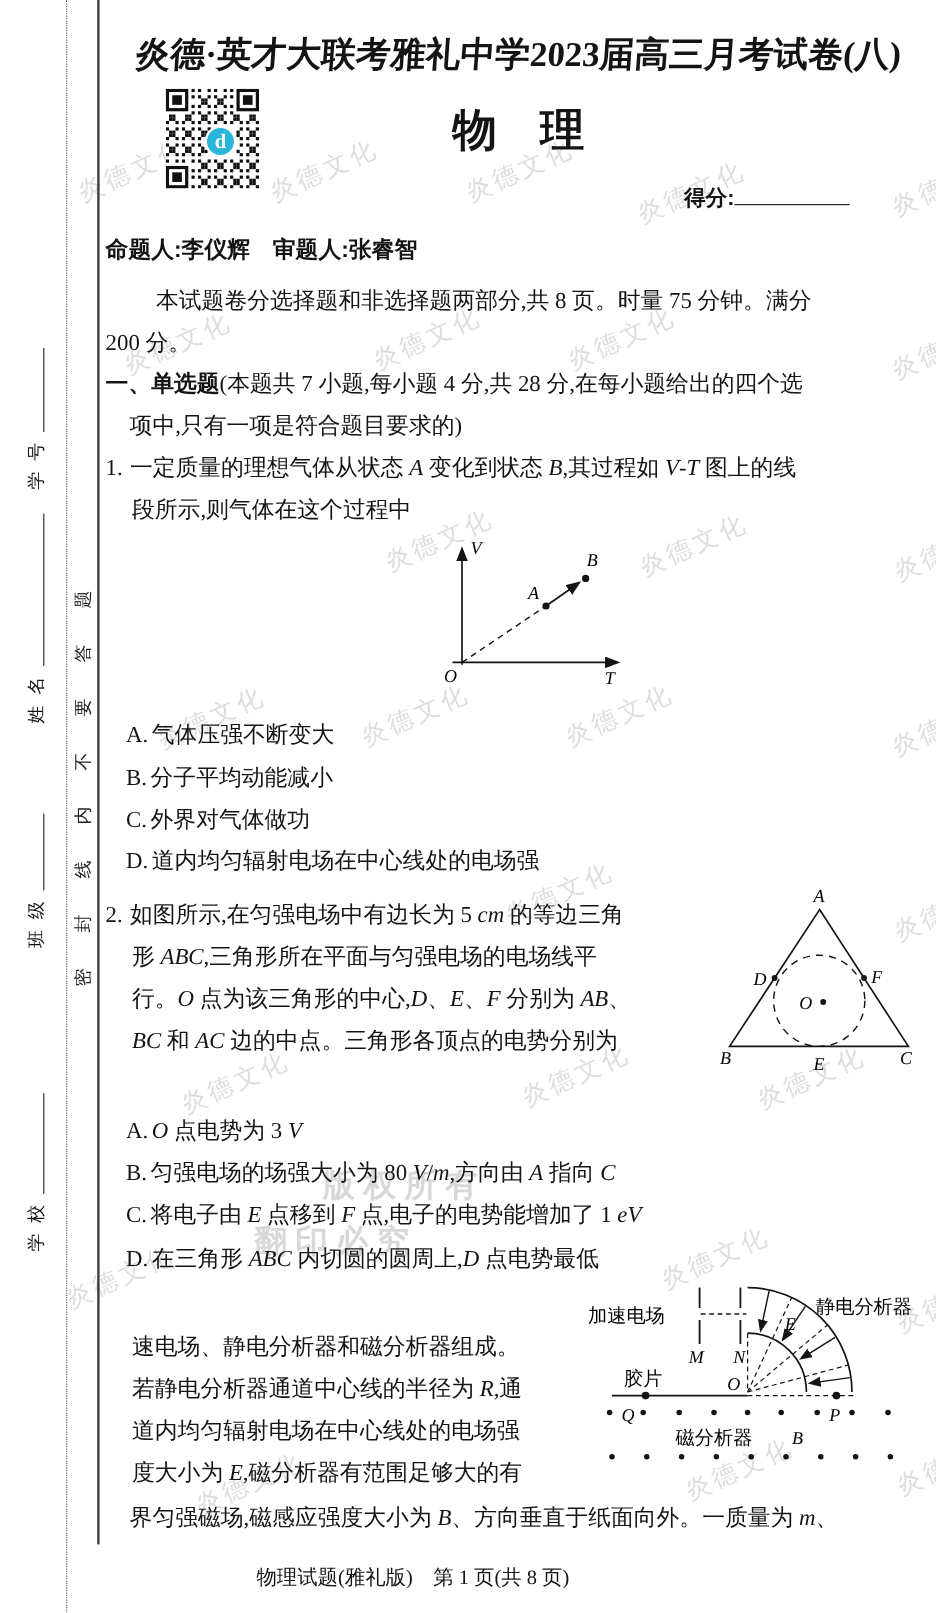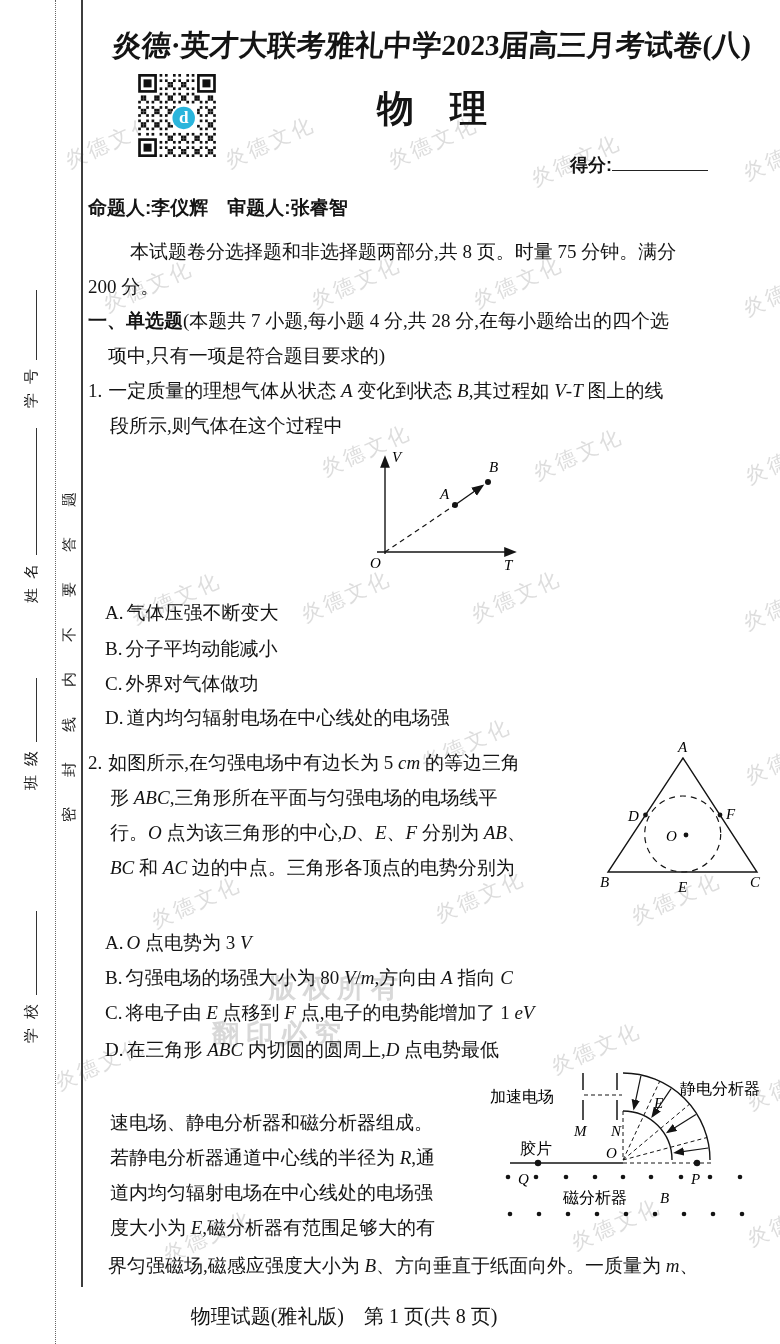--- a/index.html
+++ b/index.html
@@ -23,21 +23,21 @@
         transform:rotate(-90deg);transform-origin:0 0;font-size:15px;letter-spacing:30px;
         white-space:nowrap;color:#222;}
   
   .exam-title{position:absolute;left:88px;top:26px;width:688px;text-align:center;
               font-size:29px;font-weight:900;transform:skewX(-4deg);white-space:nowrap;}
   .subject{position:absolute;left:88px;top:84px;width:688px;text-align:center;
            font-size:37px;font-weight:900;letter-spacing:36px;text-indent:36px;}
   .score{position:absolute;left:570px;top:153px;font-size:18px;}
   .score .sline{display:inline-block;width:96px;border-bottom:1.5px solid #222;height:14px;}
   .setters{position:absolute;left:88px;top:195px;width:688px;text-align:left;font-size:19px;}
-  .footer{position:absolute;left:0;top:1303px;width:688px;text-align:center;font-size:20px;}
+  .footer{position:absolute;left:0;top:1303px;width:688px;text-align:center;font-size:17px;}
   
   .wm{position:absolute;font-size:21px;letter-spacing:3px;color:rgba(165,165,165,0.38);
       transform:rotate(-24deg);white-space:nowrap;pointer-events:none;}
   .stamp{position:absolute;font-size:27px;font-weight:bold;letter-spacing:7px;
          color:rgba(125,125,125,0.30);white-space:nowrap;pointer-events:none;}
   svg text{font-family:"Liberation Serif","DejaVu Serif",serif;}
   svg .it{font-style:italic;}
 </style>
 </head>
 <body>

